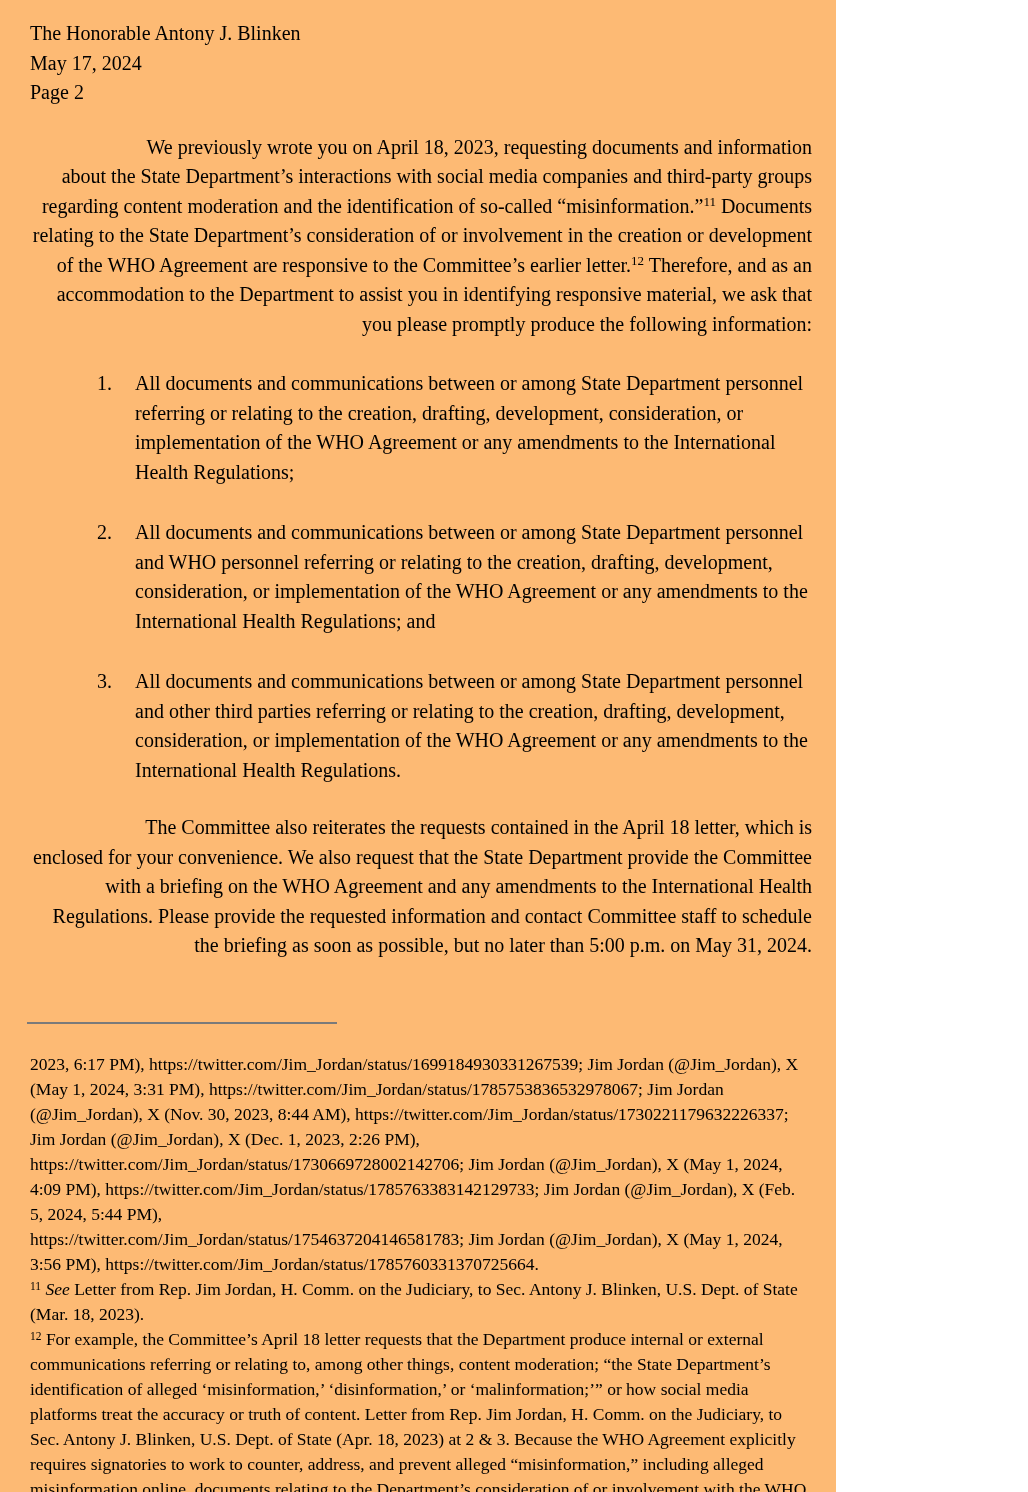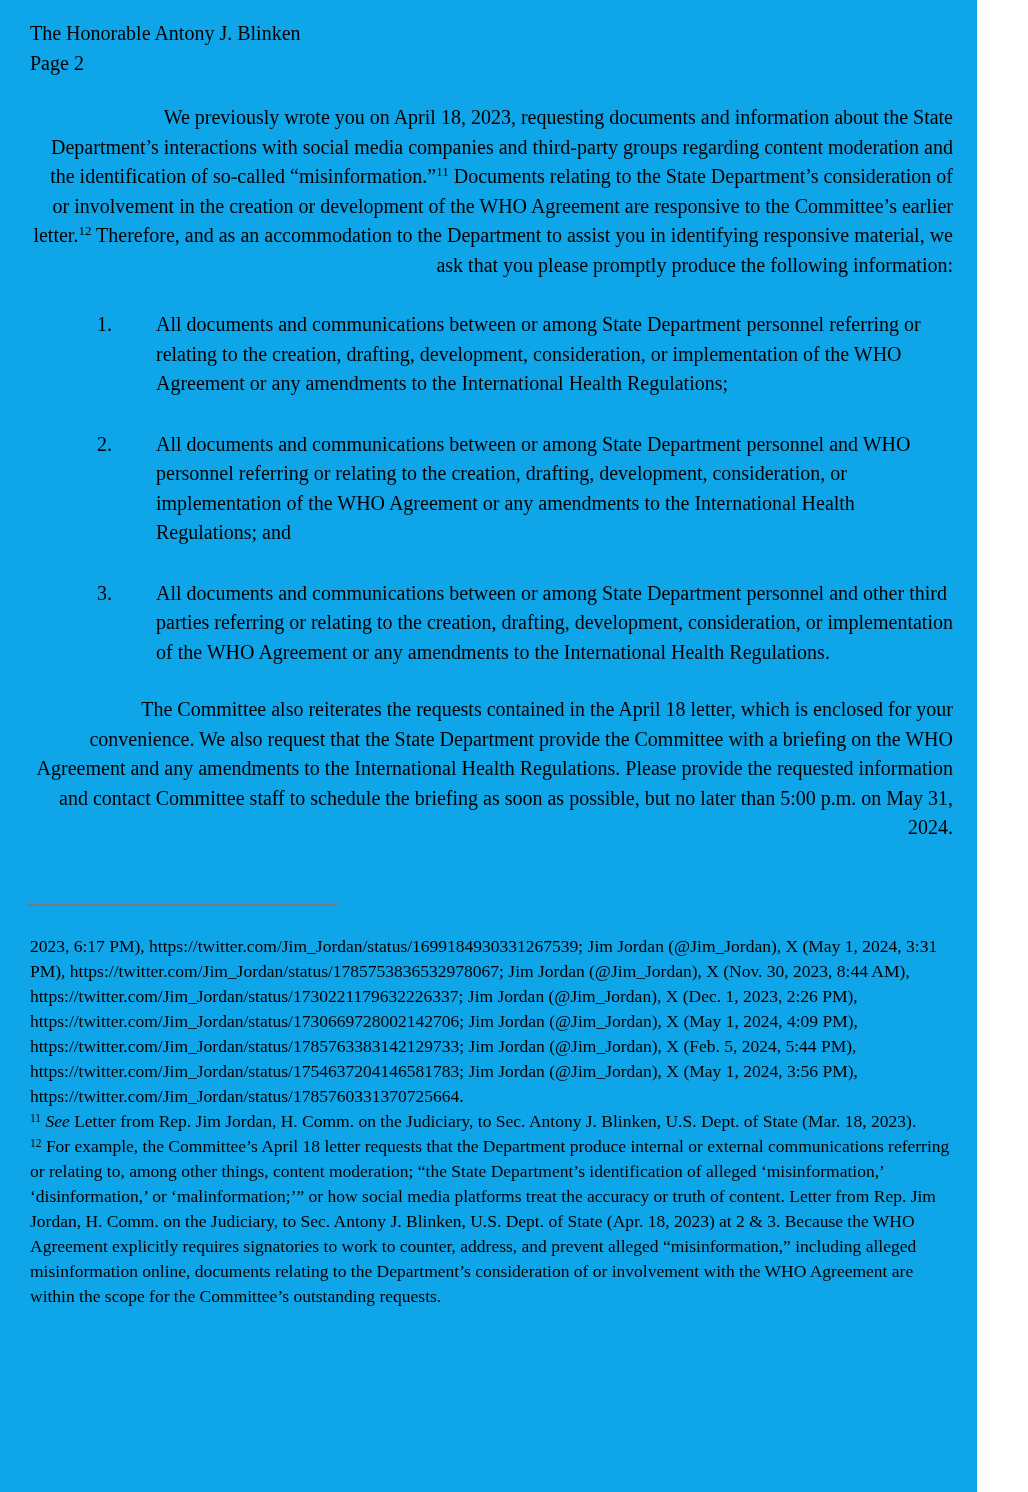--- a/index.html
+++ b/index.html
@@ -1,21 +1,21 @@
 <!DOCTYPE html>
 <html><head>
 <meta charset="utf-8">
 <style>
   html, body { margin: 0; padding: 0; background: #ffffff; }
   .page {
     position: relative;
-    width: 977px;
+    width: 836px;
     height: 1492px;
     box-sizing: border-box;
-    background: #0ea5e9;
+    background: #fdba74;
     color: #000000;
     font-family: "Liberation Serif", "DejaVu Serif", serif;
     padding: 19px 24px 0 30px;
     overflow: hidden;
   }
   .hdr div {
     font-size: 20px;
     line-height: 29.5px;
   }
   .para {
@@ -35,21 +35,21 @@
   }
   .request-list { margin: 30px 0 0 67px; }
   .request-item {
     display: flex;
     font-size: 20px;
     line-height: 29.5px;
     margin-bottom: 31px;
   }
   .request-item:last-child { margin-bottom: 0; }
   .req-num { flex: 0 0 38px; }
-  .req-text { flex: 1 1 auto; max-width: 868px; margin-left: 21px; }
+  .req-text { flex: 1 1 auto; max-width: 868px; }
   .closing { margin-top: 28px; }
   .fn-sep {
     width: 310px;
     border-top: 2px solid #7a7a7a;
     margin: 61px 0 0 -3px;
     height: 0;
   }
   .footnotes { margin-top: 28px; }
   .fn {
     font-size: 17.5px;
@@ -66,20 +66,21 @@
   }
   .fn i { font-style: italic; }
 </style>
 </head>
 <body>
 
 <div class="page">
 
   <div class="hdr">
     <div>The Honorable Antony J. Blinken</div>
+    <div>May 17, 2024</div>
     <div>Page 2</div>
   </div>
 
   <p class="para opening indent"><span>We previously wrote you on April 18, 2023, requesting documents and information about the State Department’s interactions with social media companies and third-party groups regarding content moderation and the identification of so-called “misinformation.”</span><sup class="bodyref">11</sup>
     <span>Documents relating to the State Department’s consideration of or involvement in the creation or development of the WHO Agreement are responsive to the Committee’s earlier letter.</span><sup class="bodyref">12</sup>
     <span>Therefore, and as an accommodation to the Department to assist you in identifying responsive material, we ask that you please promptly produce the following information:</span></p>
 
   <div class="request-list">
     <div class="request-item">
       <span class="req-num">1.</span>

